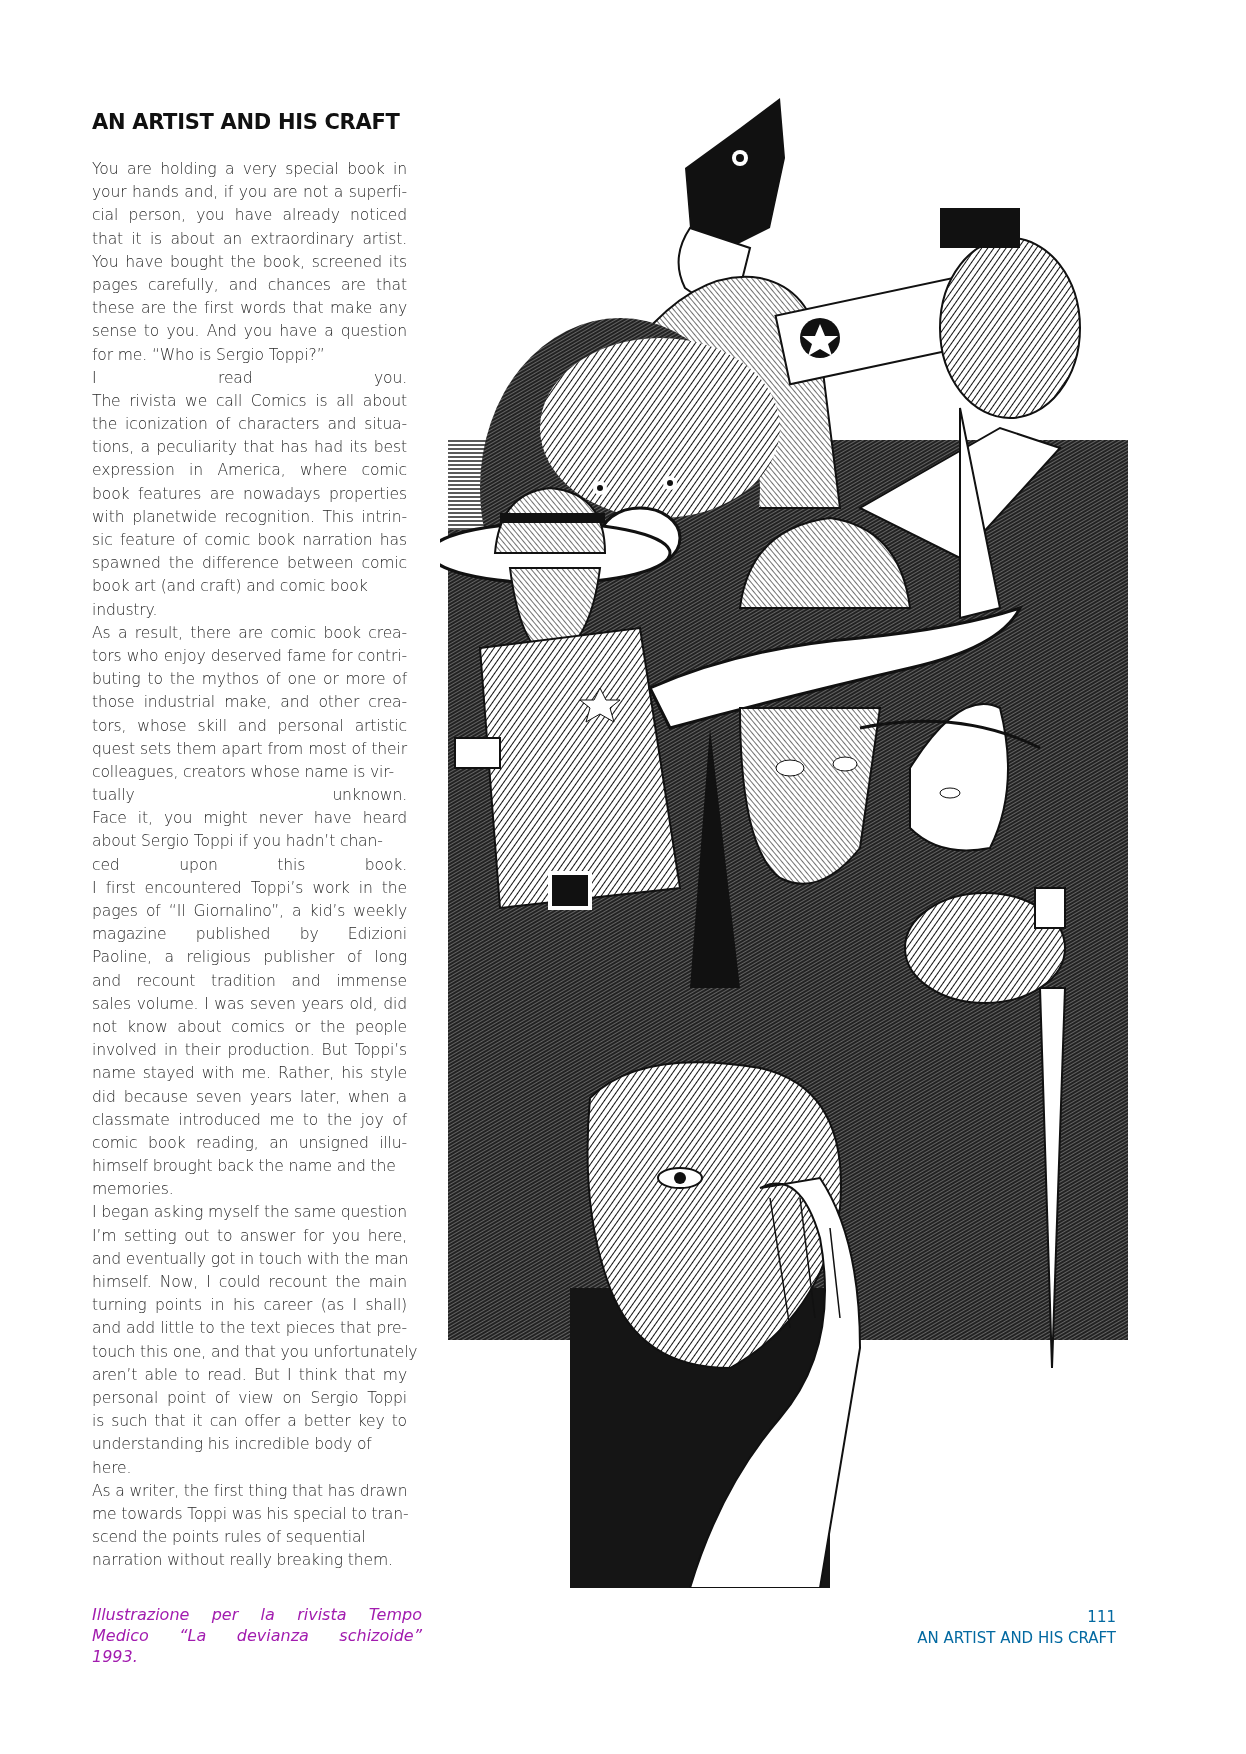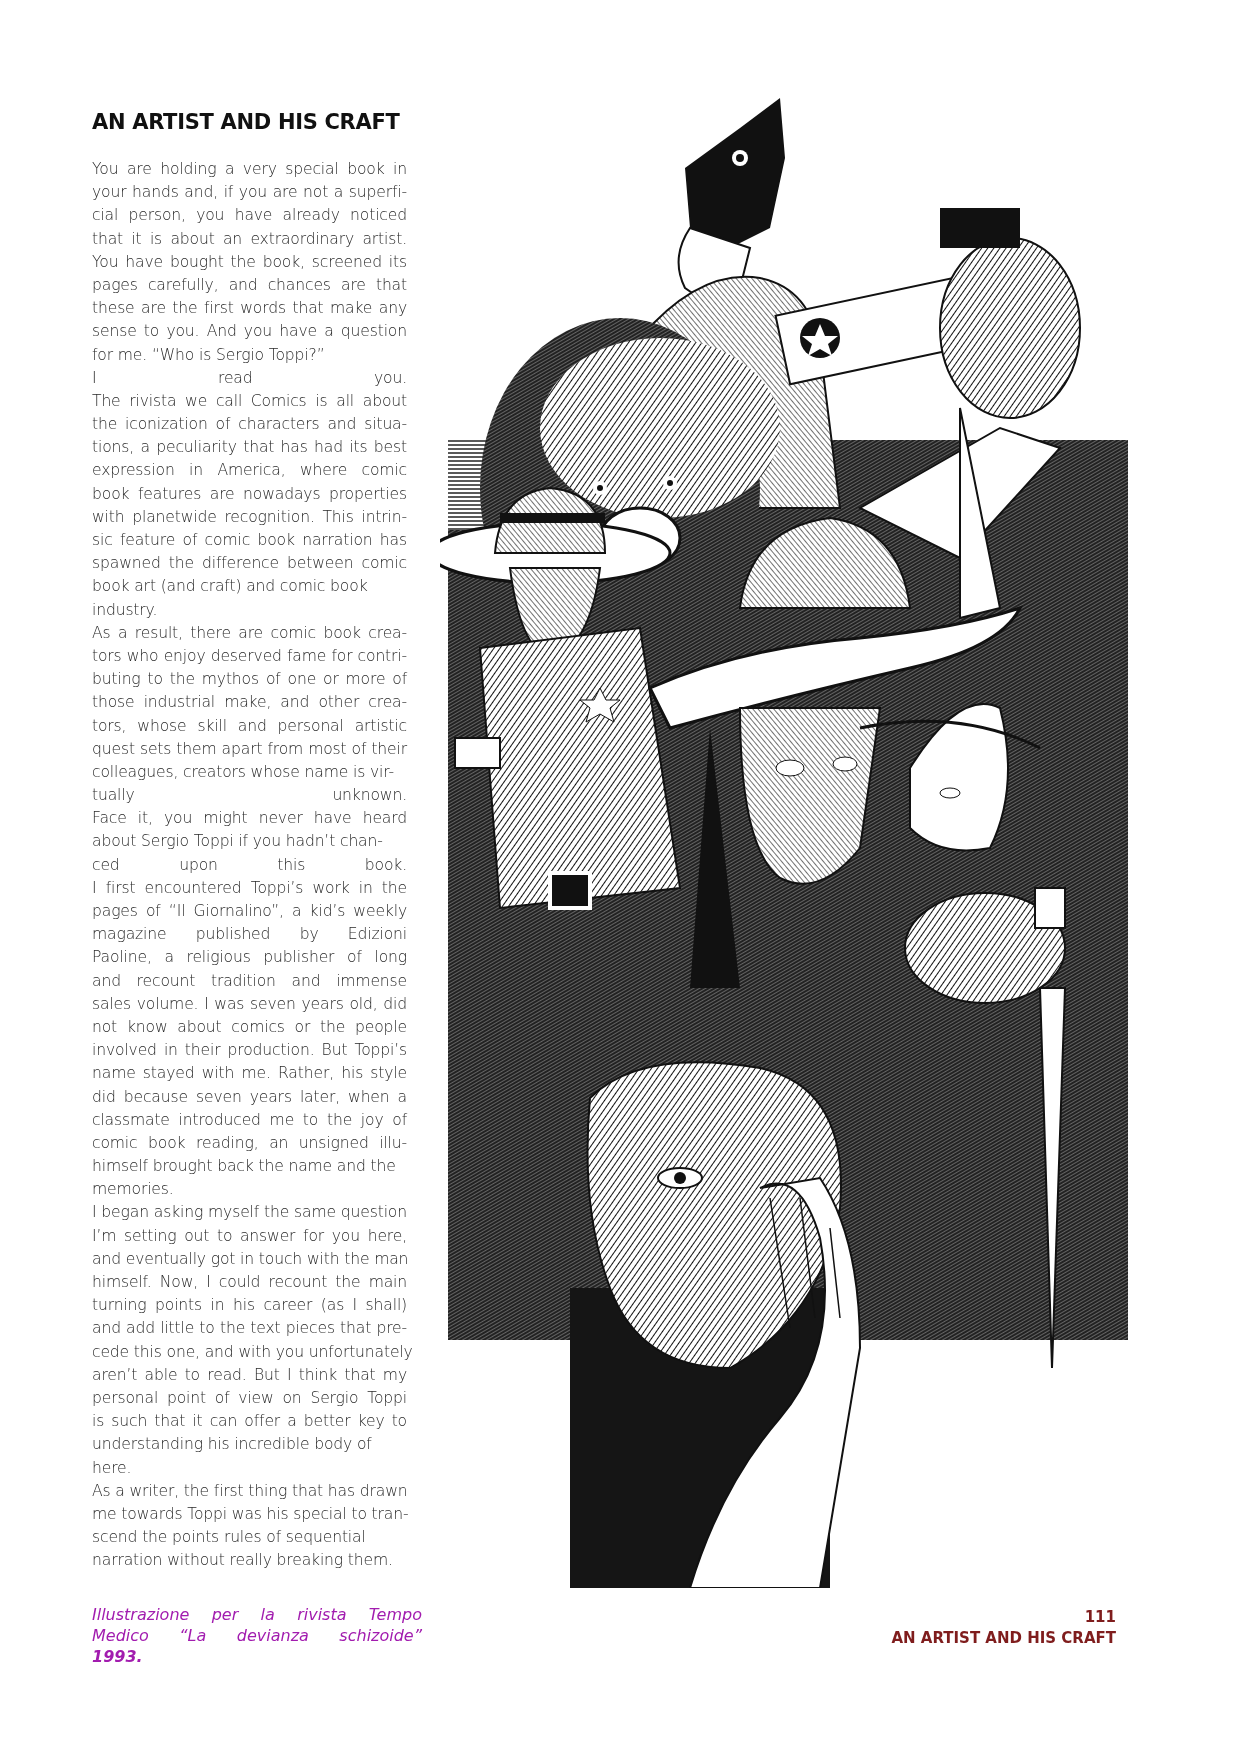--- a/index.html
+++ b/index.html
@@ -19,24 +19,24 @@
       display: block; height: 23.2px; line-height: 23.2px; font-size: 15.6px;
       font-family: "DejaVu Sans", sans-serif; font-weight: 300; color: #2a2a2a;
       white-space: nowrap; letter-spacing: -0.15px; text-align: justify; text-align-last: justify;
     }
     .line.last { text-align-last: left; }
     .caption {
       position: absolute; left: 92px; top: 1604px; width: 330px;
       font-style: italic; font-size: 16px; line-height: 21px; color: #a21caf;
     }
     .caption span { display: block; text-align: justify; text-align-last: justify; white-space: nowrap; }
-    .caption span.last { text-align-last: left; font-weight: bold; }
+    .caption span.last { text-align-last: left; }
     .footer {
       position: absolute; right: 130px; top: 1607px; text-align: right;
-      font-weight: bold; font-size: 15px; line-height: 21px; color: #7f1d1d;
+      font-weight: normal; font-size: 15px; line-height: 21px; color: #0369a1;
     }
     
     .illustration { position: absolute; left: 440px; top: 88px; width: 700px; height: 1500px; }
     .illustration svg { width: 100%; height: 100%; display: block; }
   </style>
 </head>
 <body>
 
 <div class="heading">AN ARTIST AND HIS CRAFT</div>
 
@@ -85,21 +85,21 @@
     <span class="line">classmate introduced me to the joy of</span>
     <span class="line">comic book reading, an unsigned illu-</span>
     <span class="line last">himself brought back the name and the</span>
     <span class="line">memories.</span>
     <span class="line">I began asking myself the same question</span>
     <span class="line">I’m setting out to answer for you here,</span>
     <span class="line">and eventually got in touch with the man</span>
     <span class="line">himself. Now, I could recount the main</span>
     <span class="line">turning points in his career (as I shall)</span>
     <span class="line">and add little to the text pieces that pre-</span>
-    <span class="line">cede this one, and with you unfortunately</span>
+    <span class="line">touch this one, and that you unfortunately</span>
     <span class="line">aren’t able to read. But I think that my</span>
     <span class="line">personal point of view on Sergio Toppi</span>
     <span class="line">is such that it can offer a better key to</span>
     <span class="line last">understanding his incredible body of</span>
     <span class="line">here.</span>
     <span class="line">As a writer, the first thing that has drawn</span>
     <span class="line">me towards Toppi was his special to tran-</span>
     <span class="line last">scend the points rules of sequential</span>
     <span class="line last">narration without really breaking them.</span>
   </div>

